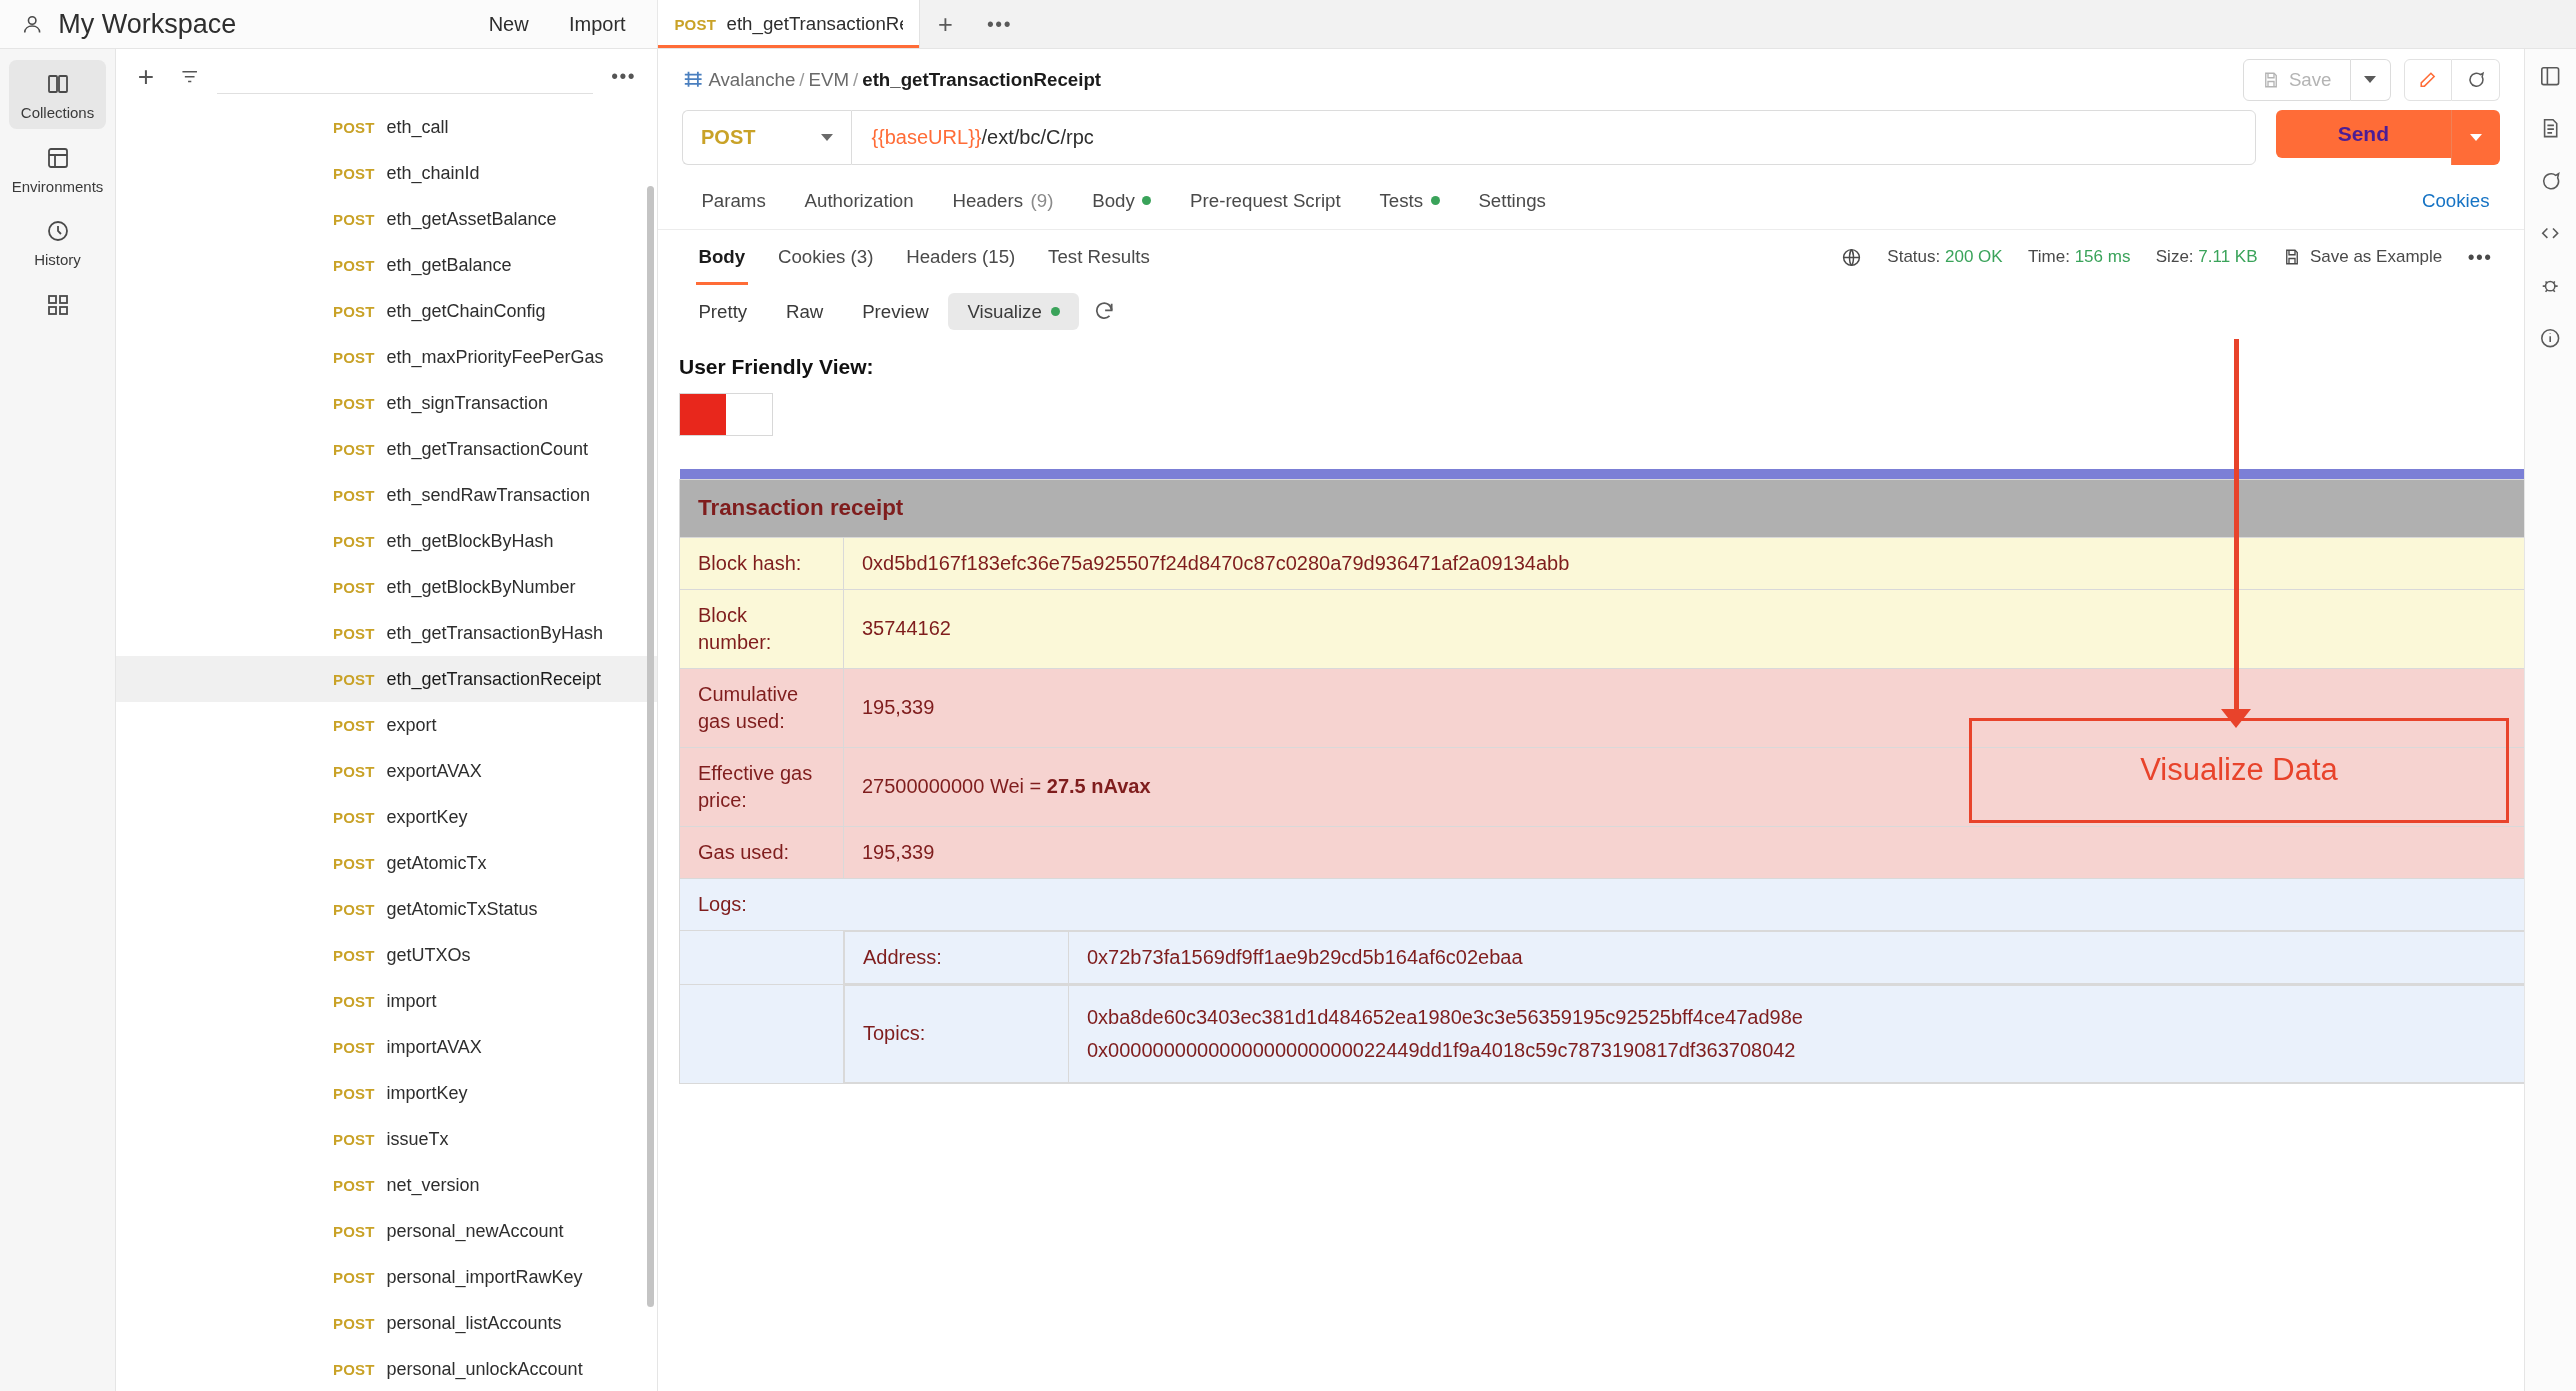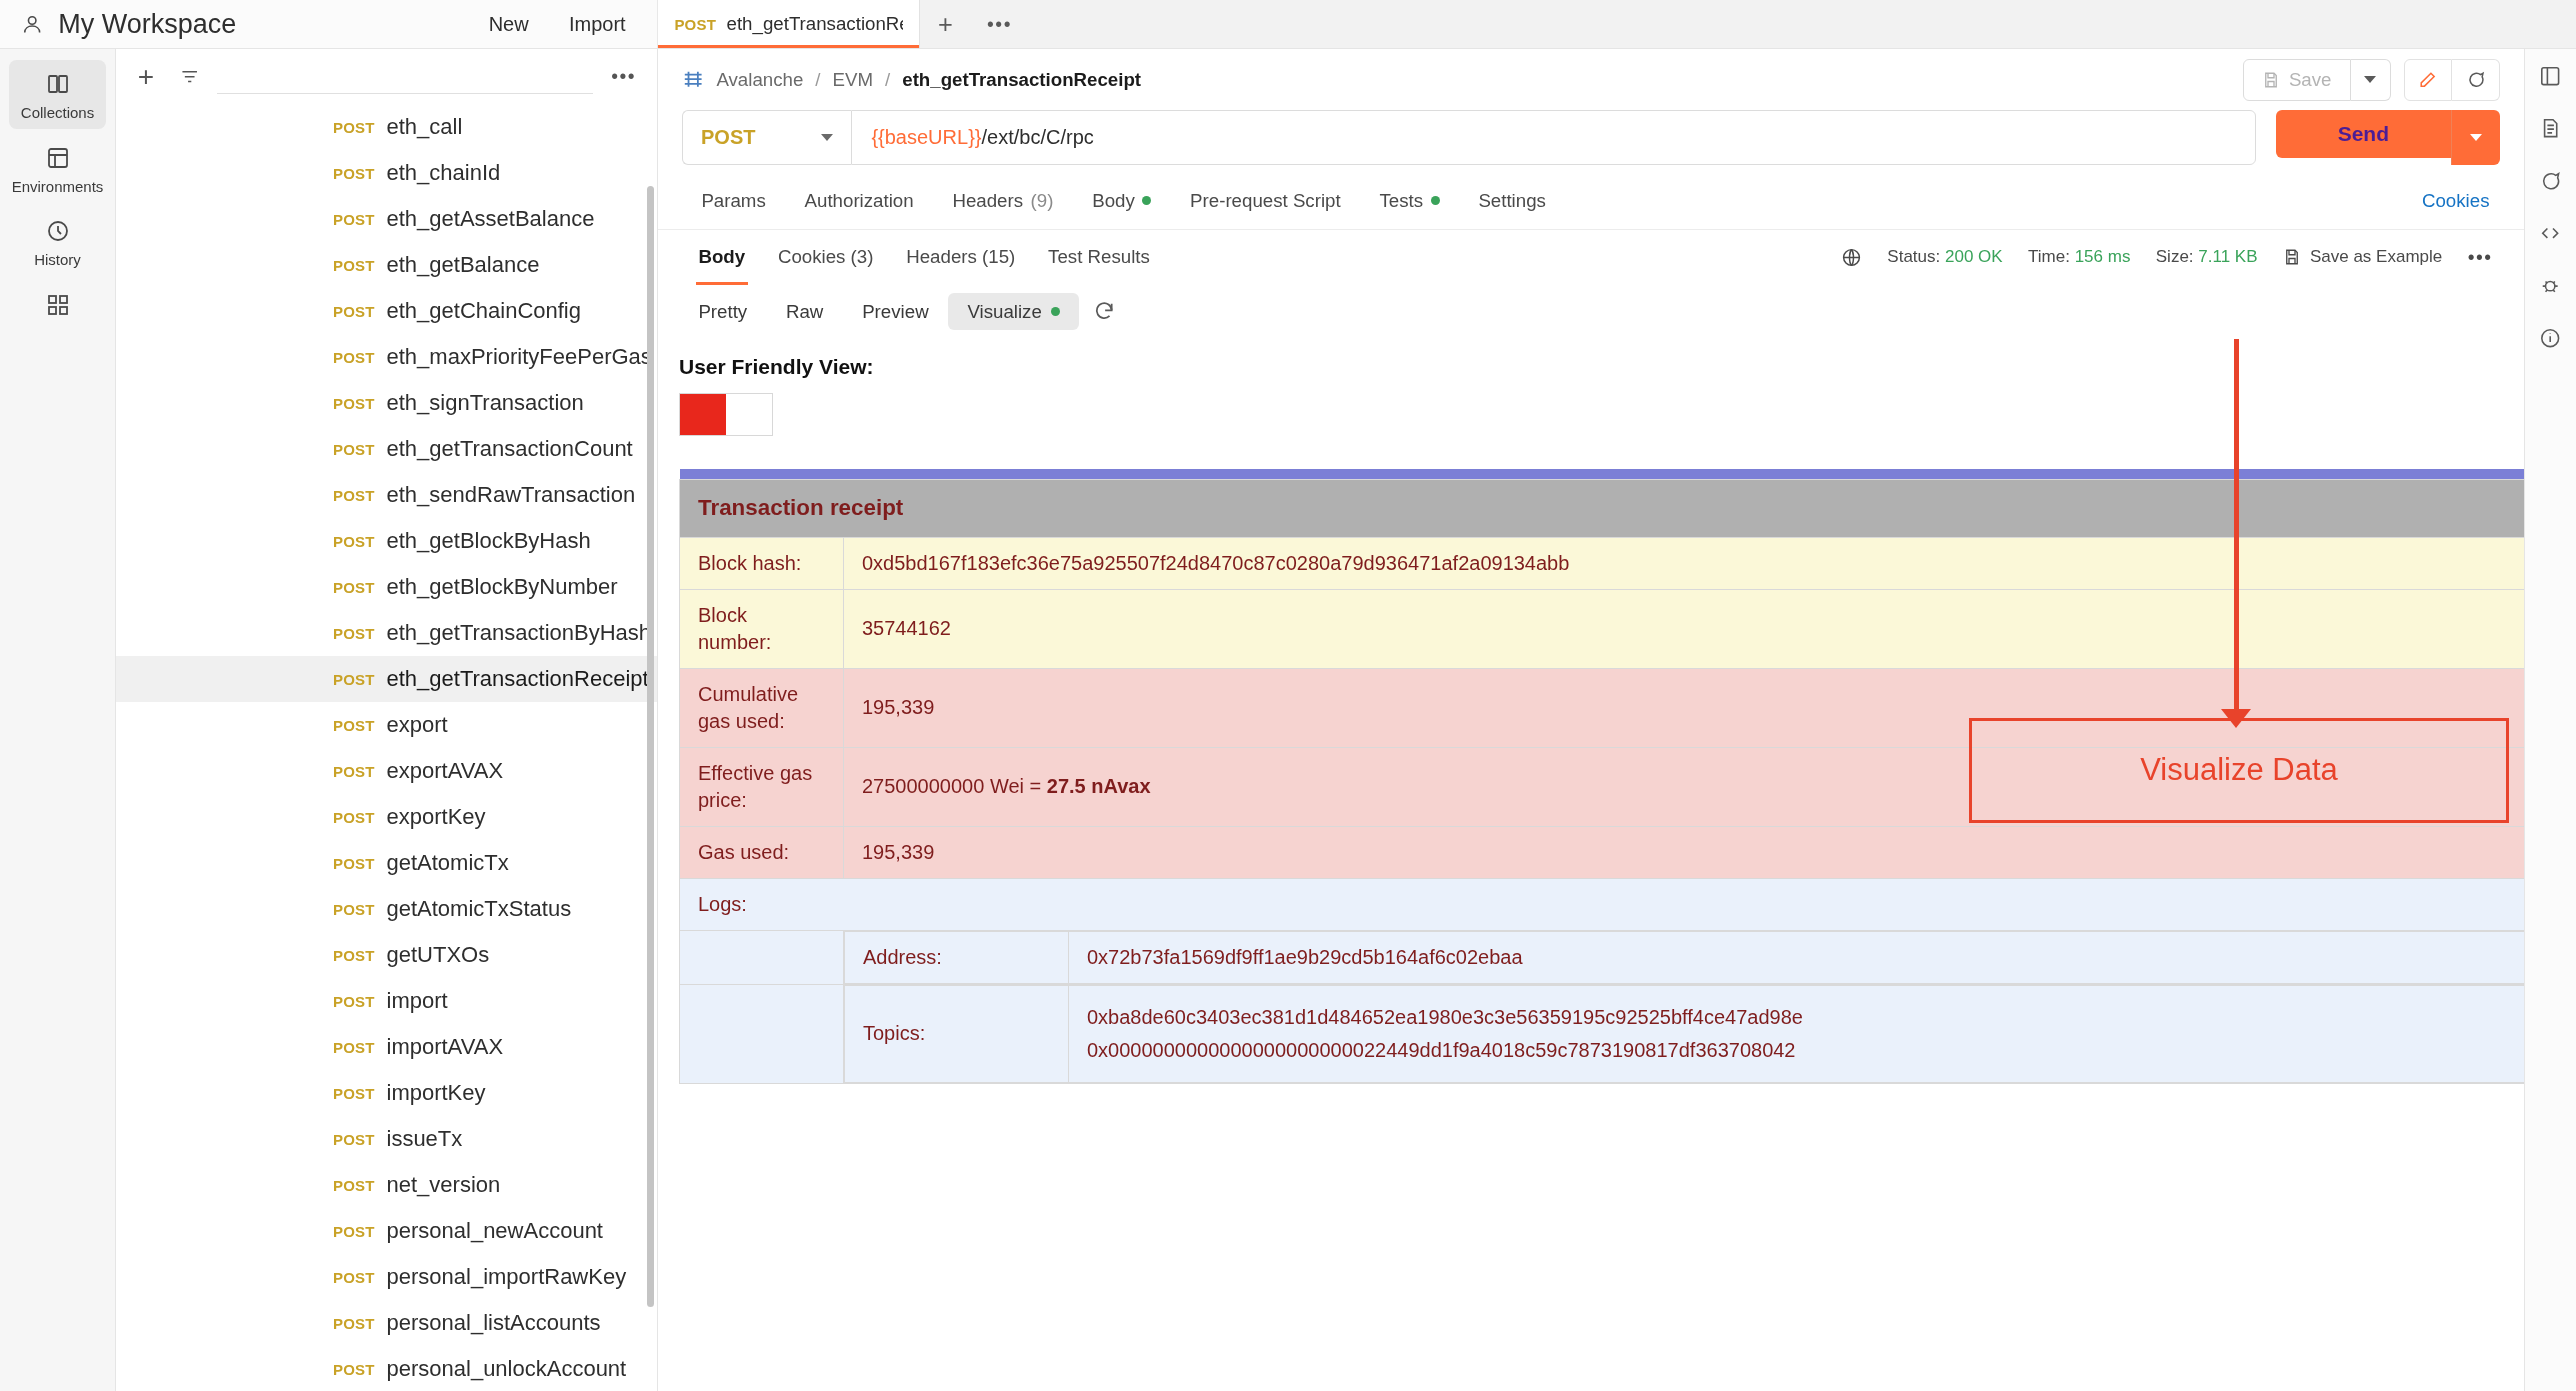--- a/index.html
+++ b/index.html
@@ -225,38 +225,38 @@
     cursor: pointer;
   }
   .sb-row.selected { background: #f0f0f0; }
   .sb-method {
     font-size: 15px;
     font-weight: 700;
     color: #c9a227;
     width: 40px;
     letter-spacing: 0.2px;
   }
-  .sb-name { font-size: 22px; color: #2e2e2e; white-space: nowrap; }
+  .sb-name { font-size: 18px; color: #2e2e2e; white-space: nowrap; }
   .sb-row.selected .sb-name { color: #1b1b1b; }
 
   
   .main {
     flex: 1;
     min-width: 0;
     display: flex;
     flex-direction: column;
     background: #ffffff;
   }
   .crumbbar {
     height: 61px;
     flex: 0 0 61px;
     display: flex;
     align-items: center;
     padding: 0 24px;
-    gap: 12px;
+    gap: 4px;
   }
   .crumb-ico { color: #4a7fbf; display:flex;align-items:center; }
   .crumb {
     font-size: 18.7px;
     color: #6a6a6a;
     cursor: pointer;
   }
   .crumb.cur { color: #1b1b1b; font-weight: 700; cursor: default; }
   .crumb-sep { font-size: 18.7px; color: #9a9a9a; }
   .crumb-right {

